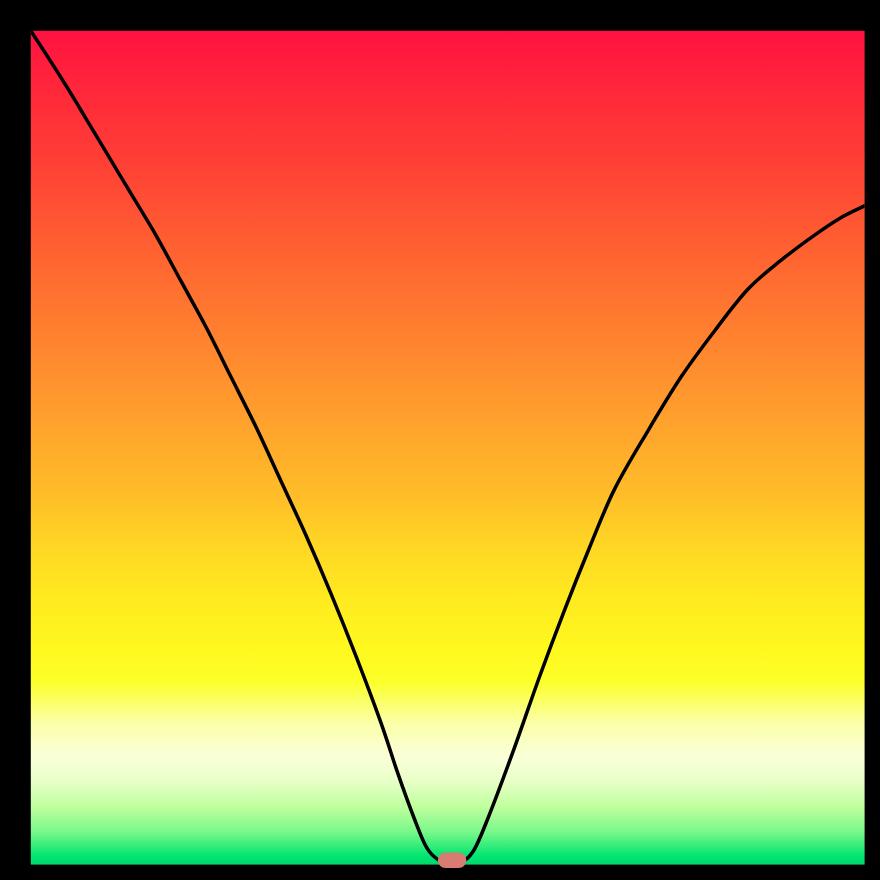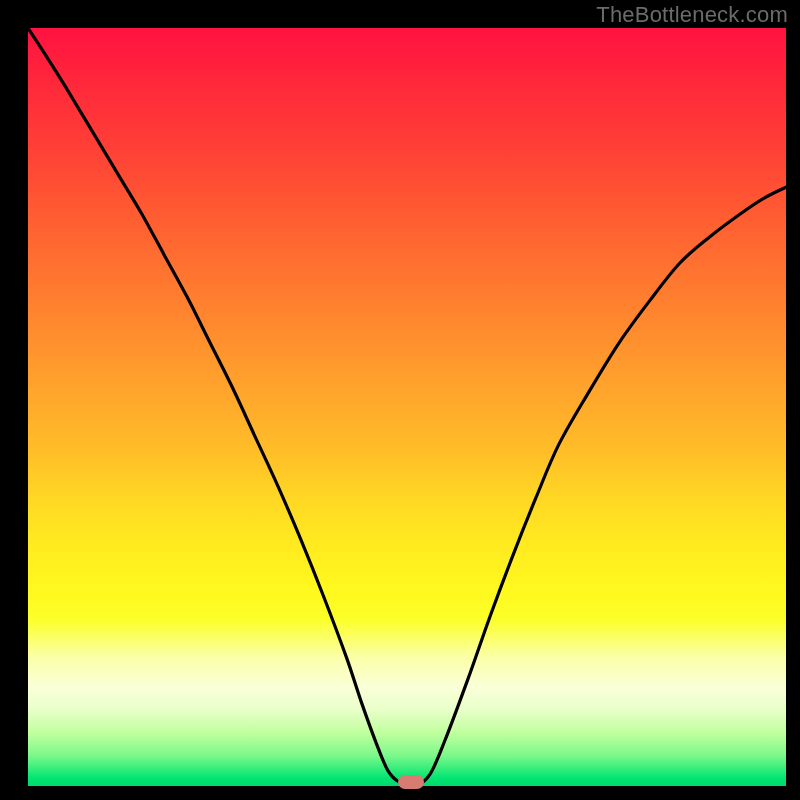--- a/index.html
+++ b/index.html
@@ -69,20 +69,19 @@
     color: #6b6b6b;
     font-size: 22px;
     letter-spacing: 0.2px;
     font-weight: 500;
   }
 </style>
 </head>
 <body>
 
 <div class="frame">
-  <div class="watermark">TheBottleneck.com</div>
   <div class="plot">
     <svg class="curve" viewBox="0 0 758 758" preserveAspectRatio="none">
       <path id="curve-path" fill="none" stroke-width="3.2" stroke-linejoin="round" stroke-linecap="round" stroke="#000000" d="M 0 0 C 30.319999999999997 46.11166666666669 37.9 59.376666666666644 45.48 72.00999999999998 C 53.059999999999995 84.6433333333333 60.64 97.27666666666667 68.22 109.91000000000001 C 75.8 122.54333333333335 83.38 135.17666666666665 90.96 147.80999999999997 C 98.53999999999999 160.4433333333333 106.12 172.445 113.7 185.71 C 121.28 198.97500000000002 128.85999999999999 213.5033333333334 136.44 227.40000000000003 C 144.02 241.29666666666668 151.60000000000002 254.56166666666664 159.18 269.09 C 166.76 283.61833333333334 174.33999999999997 299.41 181.92 314.57000000000005 C 189.5 329.7300000000001 197.08 344.2583333333333 204.66000000000003 360.05 C 212.24000000000004 375.8416666666667 219.82 392.8966666666667 227.4 409.32000000000005 C 234.98000000000002 425.7433333333334 242.56 441.53499999999997 250.14000000000001 458.59 C 257.72 475.645 265.3 493.3316666666667 272.88 511.65000000000003 C 280.46 529.9683333333334 288.04 548.9183333333333 295.62 568.5 C 303.2 588.0816666666667 312.04333333333335 611.4533333333334 318.36 629.14 C 324.6766666666667 646.8266666666666 328.46666666666664 660.0916666666667 333.52 674.62 C 338.5733333333333 689.1483333333333 344.2583333333333 704.9399999999999 348.68 716.31 C 353.1016666666667 727.68 356.26 736.5233333333333 360.05 742.84 C 363.84000000000003 749.1566666666668 366.99833333333333 751.6833333333334 371.42 754.21 C 375.8416666666667 756.7366666666667 381.52666666666664 759.2633333333333 386.58 758 C 391.6333333333333 756.7366666666667 396.68666666666667 754.21 401.74 746.63 C 406.79333333333335 739.05 410.58333333333337 728.3116666666666 416.90000000000003 712.52 C 423.2166666666667 696.7283333333334 432.06 672.725 439.64 651.88 C 447.21999999999997 631.035 454.8 608.2950000000001 462.38 587.45 C 469.96 566.605 477.54 546.3916666666668 485.12 526.8100000000001 C 492.7 507.22833333333335 500.28000000000003 488.2783333333333 507.86 469.96 C 515.44 451.64166666666665 521.7566666666667 434.5866666666667 530.6 416.90000000000003 C 539.4433333333334 399.21333333333337 550.8133333333333 380.895 560.92 363.84 C 571.0266666666666 346.78499999999997 581.1333333333333 329.73 591.24 314.57000000000005 C 601.3466666666667 299.4100000000001 611.4533333333333 286.145 621.56 272.88 C 631.6666666666666 259.615 641.7733333333333 245.71833333333336 651.88 234.98000000000005 C 661.9866666666667 224.24166666666673 672.0933333333334 216.6616666666667 682.2 208.45000000000002 C 692.3066666666667 200.23833333333334 703.6766666666666 192.02666666666667 712.52 185.71 C 721.3633333333333 179.39333333333335 727.68 174.97166666666666 735.26 170.54999999999998 C 742.84 166.1283333333333 754.21 161.075 758 159.17999999999998 C 761.79 157.28499999999997 758 159.17999999999998 758 159.17999999999998 "></path>
     </svg>
     <div class="marker" id="marker" style="background: rgb(216, 123, 114); left: 382.79px; top: 754.21px;"></div>
   </div>
 </div>
 
 </body></html>

